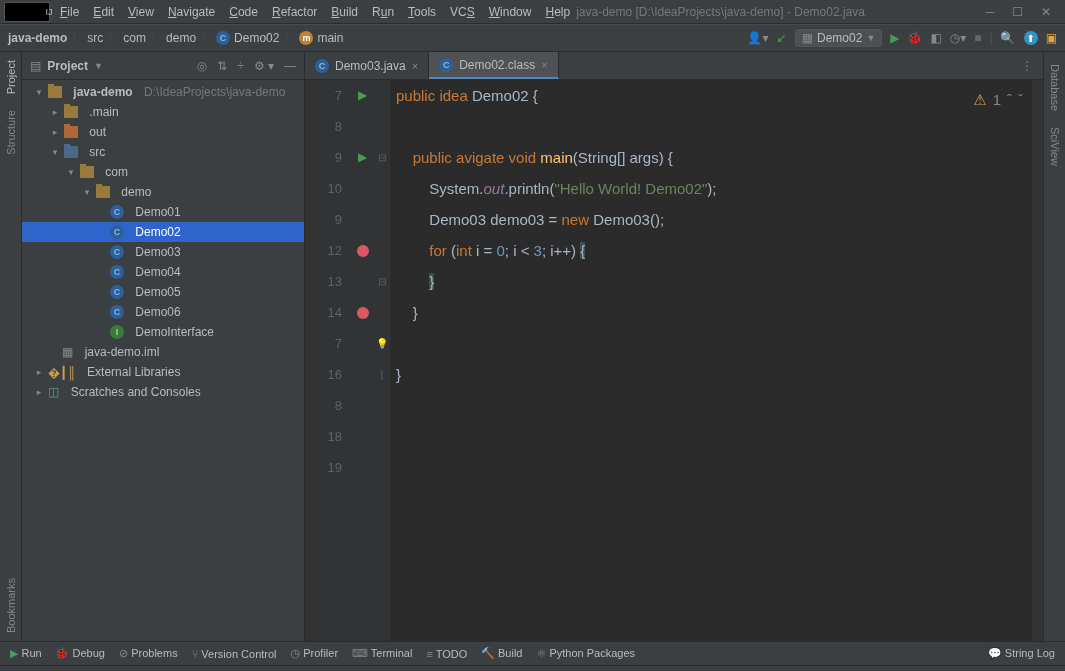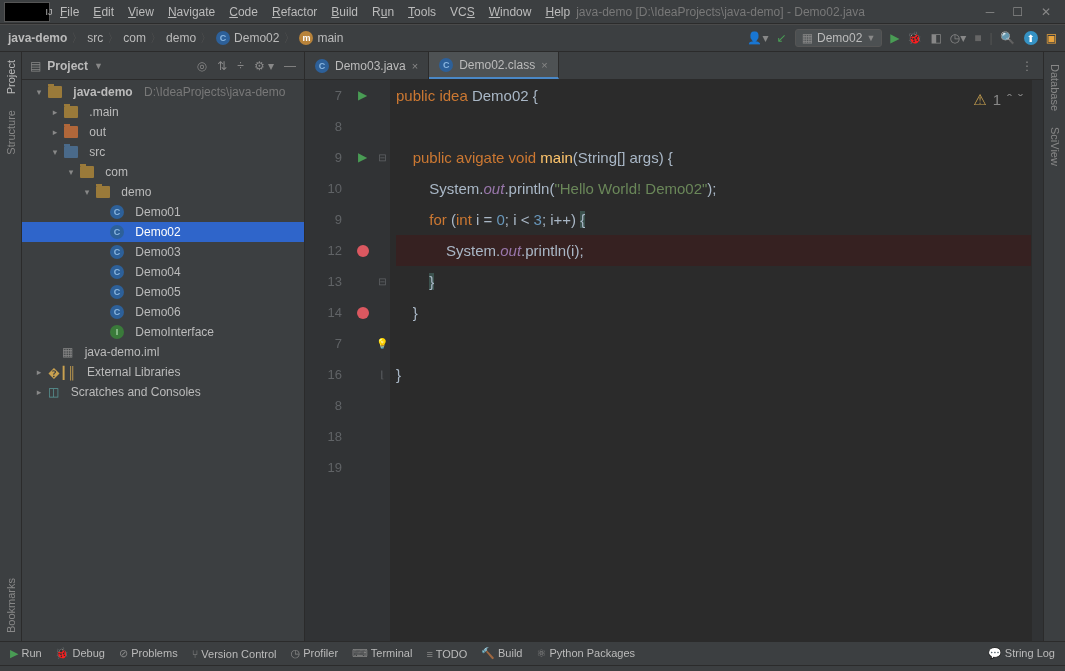--- a/index.html
+++ b/index.html
@@ -247,22 +247,22 @@
         <div class="code-right">
             <span class="warn">⚠</span>
             <span>1</span>
             <span>ˆ</span>
             <span>ˇ</span>
           </div>
         <div class="line"><span class="kw">public</span> <span class="kw">idea</span> <span class="cls">Demo02</span> <span>{</span></div>
         <div class="line"></div>
         <div class="line">    <span class="kw">public</span> <span class="kw">avigate</span> <span class="kw">void</span> <span class="fn">main</span><span>(String[] args) {</span></div>
         <div class="line">        <span>System.</span><span class="field">out</span><span>.println(</span><span class="str">"Hello World! Demo02"</span><span>);</span></div>
+        <div class="line">        <span>Demo03 demo03 = </span><span class="kw">new</span><span> Demo03();</span></div>
         <div class="line">        <span class="kw">for </span><span>(</span><span class="kw">int</span><span> i</span><span> = </span><span class="num">0</span><span>; i &lt; </span><span class="num">3</span><span>; i++) </span><span class="bracket-h">{</span></div>
-        <div class="line bp">            <span>System.</span><span class="field">out</span><span>.println(i);</span></div>
         <div class="line">        <span class="bracket-h">}</span></div>
         <div class="line">    <span>}</span></div>
         <div class="line"></div>
         <div class="line"><span>}</span></div>
         <div class="line"></div>
       </div>
       <div class="scroll-strip"></div>
     </div>
   </div>
 

